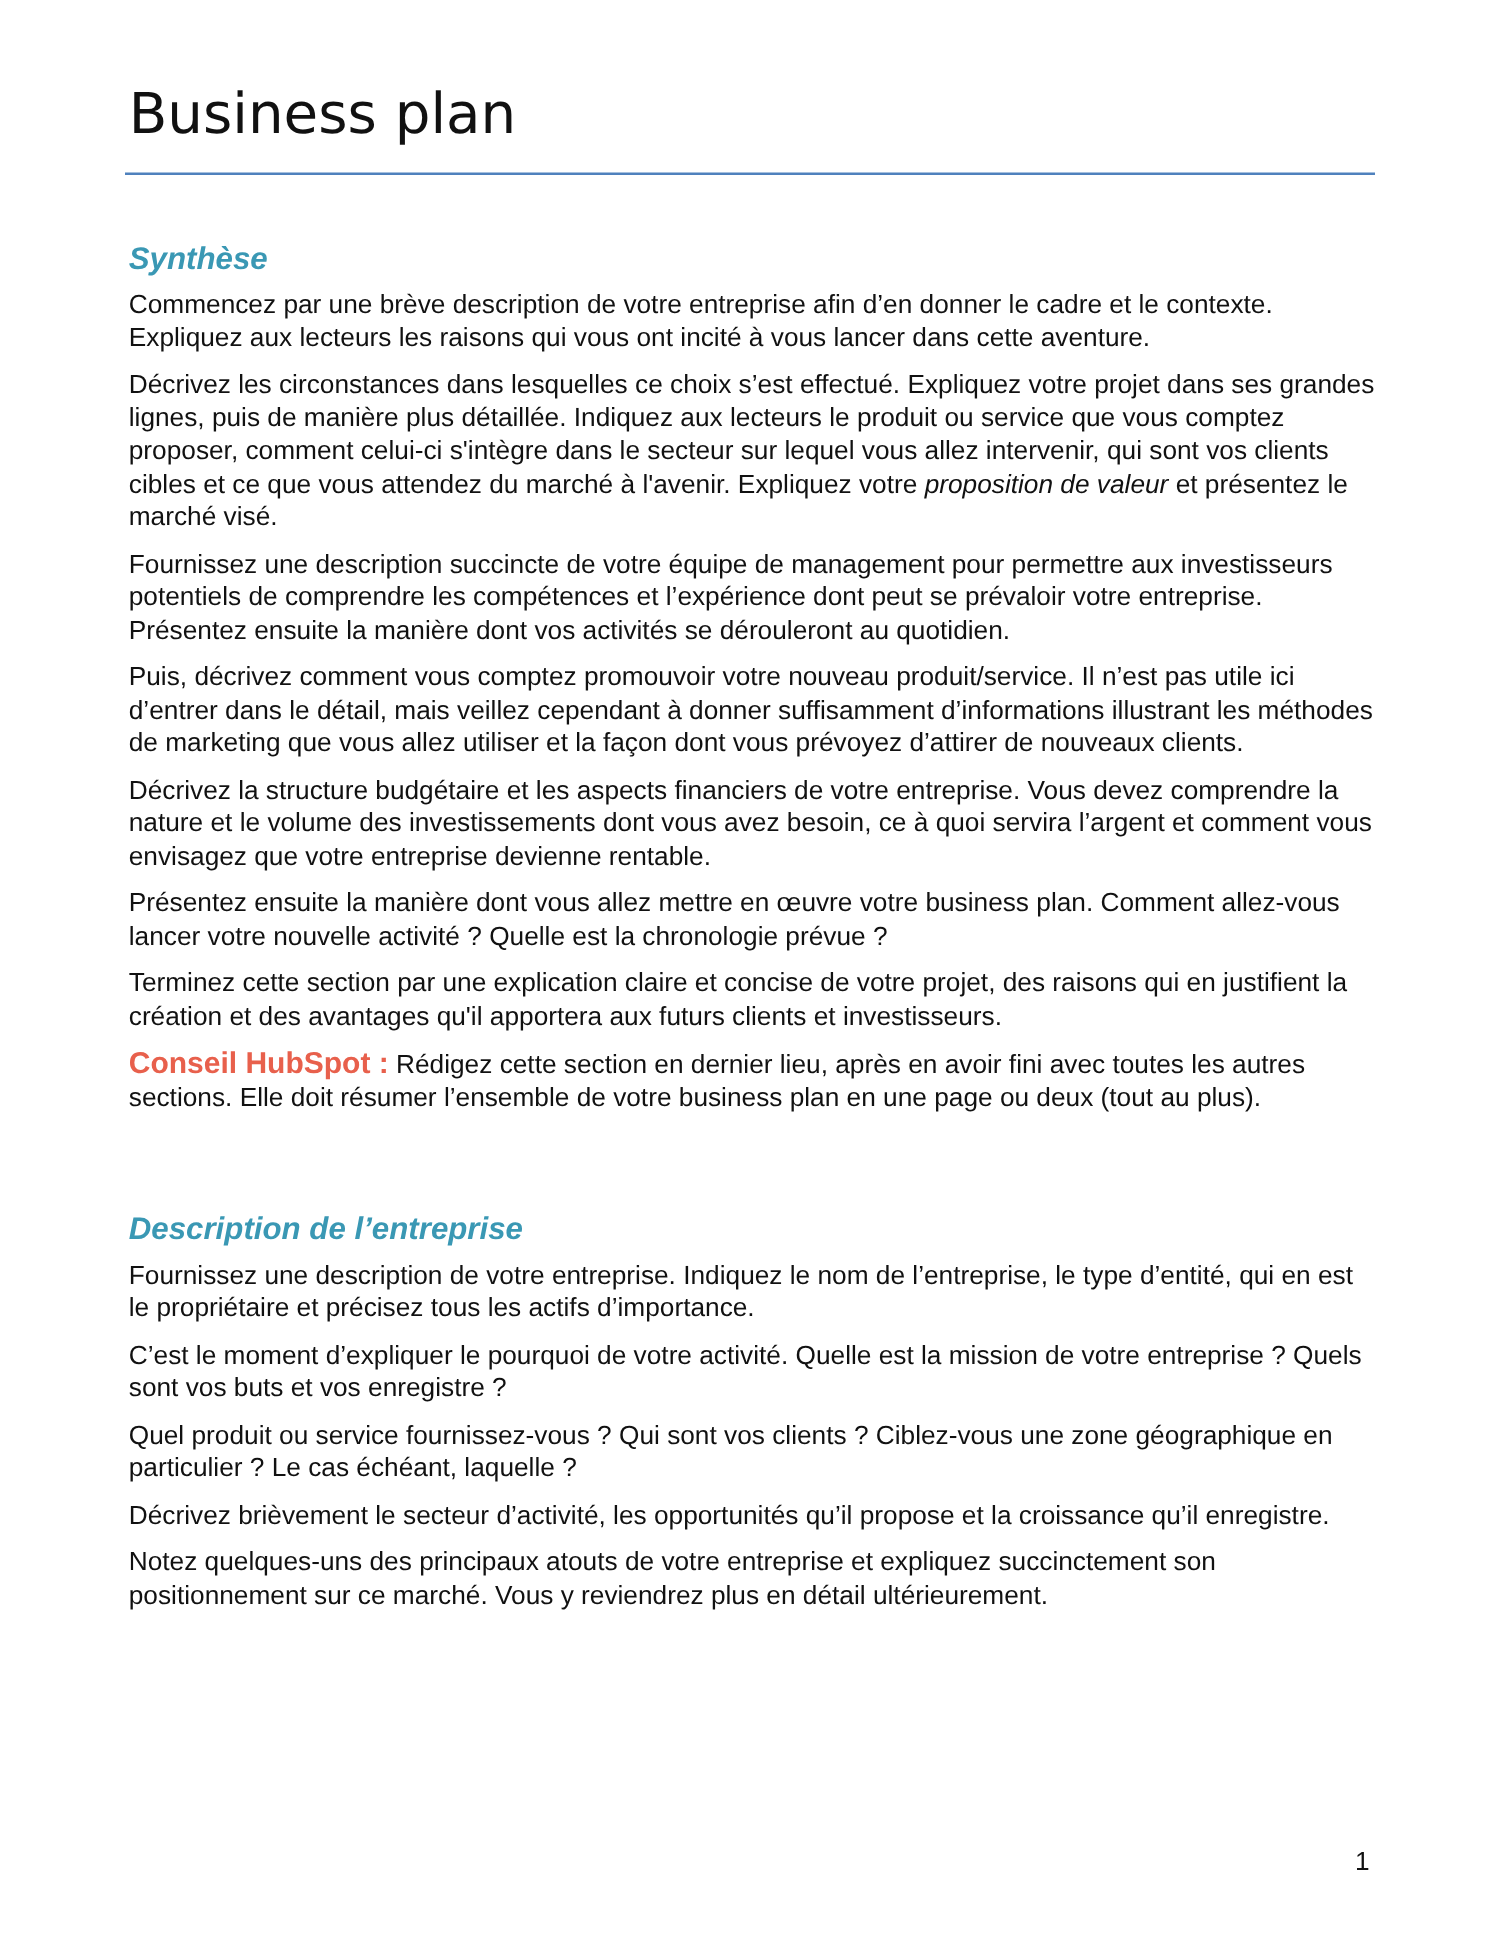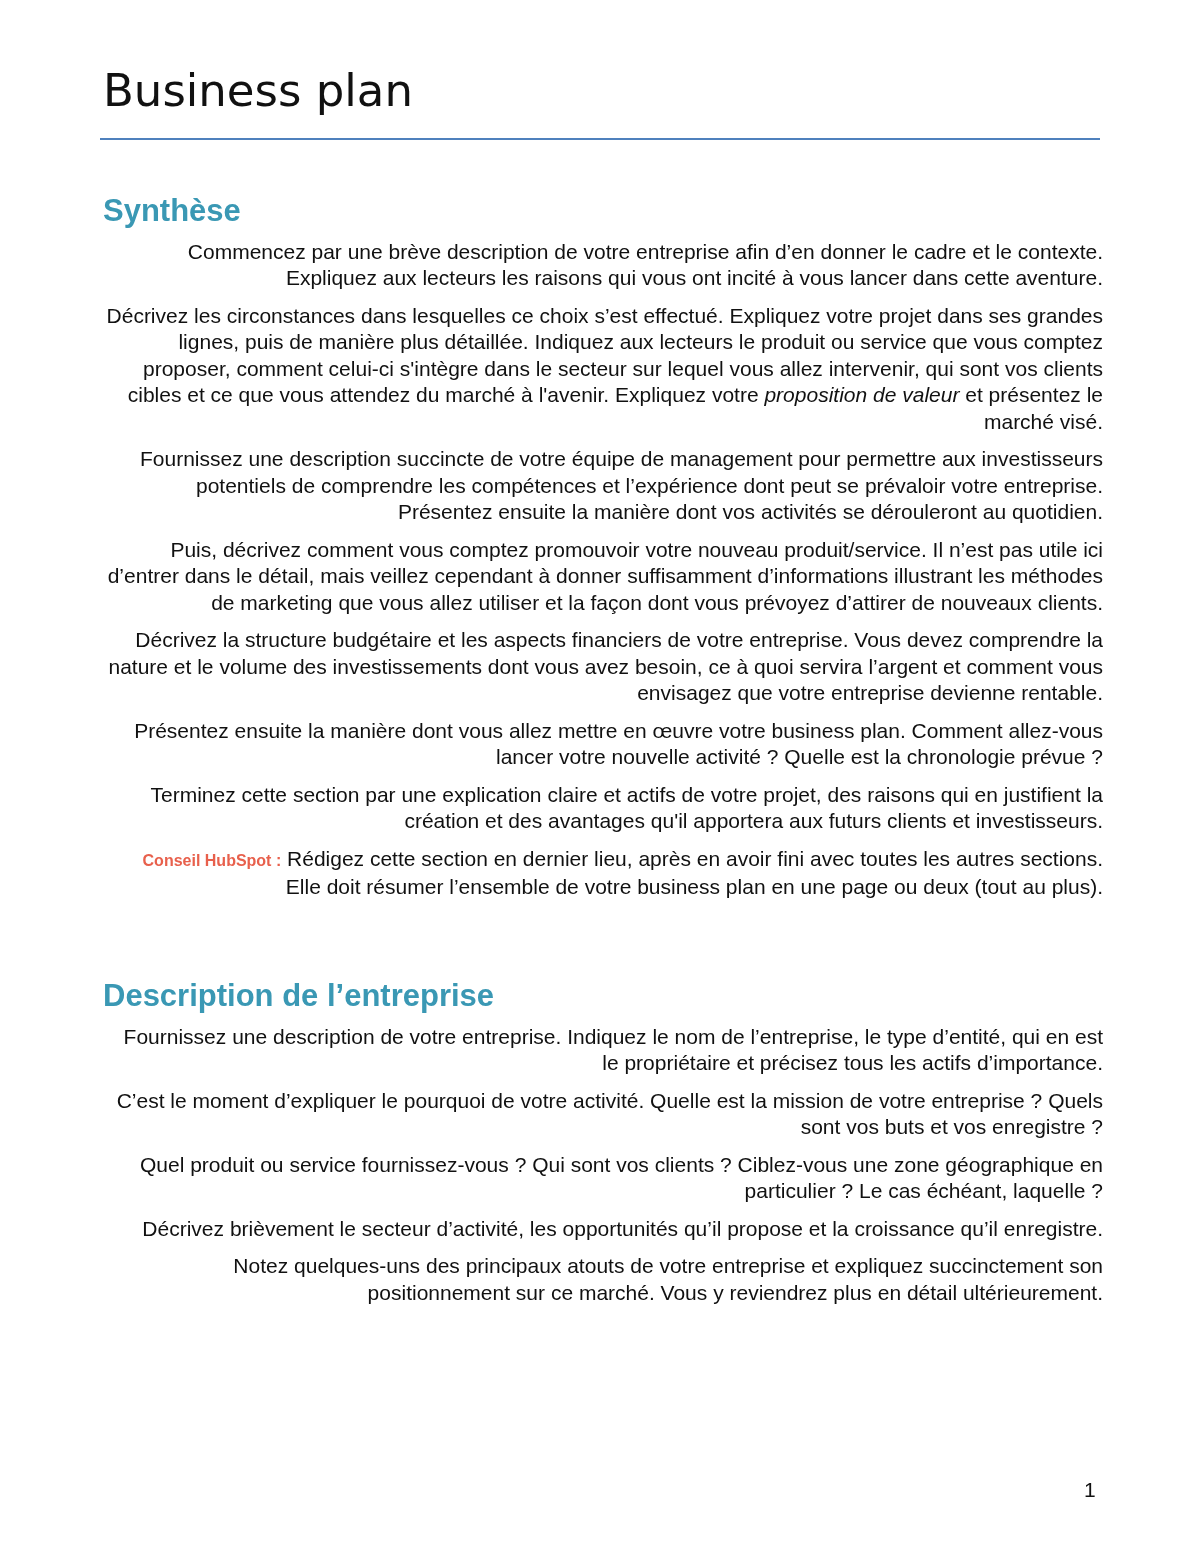--- a/index.html
+++ b/index.html
@@ -6,28 +6,28 @@
   body { width: 1200px; height: 1553px; position: relative; overflow: hidden; }
   .page { position: absolute; left: 0; top: 0; width: 964px; height: 1553px; background: #fff; }
   .title {
     position: absolute; left: 103px; top: 66px;
     font-family: "DejaVu Sans", sans-serif; font-size: 45px; font-weight: normal;
     color: #111; letter-spacing: 0px; margin: 0; line-height: 1.1;
   }
   .title-rule { position: absolute; left: 100px; top: 138px; width: 1000px; height: 0; border-top: 2px solid #4f81bd; }
   .content { position: absolute; left: 103px; top: 192px; width: 1000px; }
   h2 {
-    font-family: "Liberation Sans", sans-serif; font-weight: bold; font-size: 31px;
-    color: #3a98b4; margin: 0 0 8px 0; line-height: 1.25;
+    font-family: "Liberation Sans", sans-serif; font-weight: bold; font-size: 25px;
+    color: #3a98b4; margin: 0 0 8px 0; line-height: 1.25; font-style: italic;
   }
   p {
     font-family: "Liberation Sans", sans-serif; font-size: 21px; color: #111;
-    margin: 0 0 11px 0; line-height: 26.5px; text-align: right;
+    margin: 0 0 11px 0; line-height: 26.5px;
   }
-  .tip-label { color: #e8604c; font-weight: bold; font-size: 16px; }
+  .tip-label { color: #e8604c; font-weight: bold; font-size: 24px; }
   .section2 { margin-top: 76px; }
   .page-number {
     position: absolute; left: 1084px; top: 1478px;
     font-family: "Liberation Sans", sans-serif; font-size: 21px; color: #111;
   }
 </style>
 </head>
 <body>
 
 <div class="page">
@@ -36,21 +36,21 @@
 
   <div class="content">
     <section>
       <h2>Synthèse</h2>
       <p>Commencez par une brève description de votre entreprise afin d’en donner le cadre et le contexte. Expliquez aux lecteurs les raisons qui vous ont incité à vous lancer dans cette aventure.</p>
       <p><span>Décrivez les circonstances dans lesquelles ce choix s’est effectué. Expliquez votre projet dans ses grandes lignes, puis de manière plus détaillée. Indiquez aux lecteurs le produit ou service que vous comptez proposer, comment celui-ci s'intègre dans le secteur sur lequel vous allez intervenir, qui sont vos clients cibles et ce que vous attendez du marché à l'avenir. Expliquez votre </span><em>proposition de valeur</em><span> et présentez le marché visé.</span></p>
       <p>Fournissez une description succincte de votre équipe de management pour permettre aux investisseurs potentiels de comprendre les compétences et l’expérience dont peut se prévaloir votre entreprise. Présentez ensuite la manière dont vos activités se dérouleront au quotidien.</p>
       <p>Puis, décrivez comment vous comptez promouvoir votre nouveau produit/service. Il n’est pas utile ici d’entrer dans le détail, mais veillez cependant à donner suffisamment d’informations illustrant les méthodes de marketing que vous allez utiliser et la façon dont vous prévoyez d’attirer de nouveaux clients.</p>
       <p>Décrivez la structure budgétaire et les aspects financiers de votre entreprise. Vous devez comprendre la nature et le volume des investissements dont vous avez besoin, ce à quoi servira l’argent et comment vous envisagez que votre entreprise devienne rentable.</p>
       <p>Présentez ensuite la manière dont vous allez mettre en œuvre votre business plan. Comment allez-vous lancer votre nouvelle activité ? Quelle est la chronologie prévue ?</p>
-      <p>Terminez cette section par une explication claire et actifs de votre projet, des raisons qui en justifient la création et des avantages qu'il apportera aux futurs clients et investisseurs.</p>
+      <p>Terminez cette section par une explication claire et concise de votre projet, des raisons qui en justifient la création et des avantages qu'il apportera aux futurs clients et investisseurs.</p>
       <p><span class="tip-label">Conseil HubSpot :</span><span> Rédigez cette section en dernier lieu, après en avoir fini avec toutes les autres sections. Elle doit résumer l’ensemble de votre business plan en une page ou deux (tout au plus).</span></p>
     </section>
 
     <section class="section2">
       <h2>Description de l’entreprise</h2>
       <p>Fournissez une description de votre entreprise. Indiquez le nom de l’entreprise, le type d’entité, qui en est le propriétaire et précisez tous les actifs d’importance.</p>
       <p>C’est le moment d’expliquer le pourquoi de votre activité. Quelle est la mission de votre entreprise ? Quels sont vos buts et vos enregistre ?</p>
       <p>Quel produit ou service fournissez-vous ? Qui sont vos clients ? Ciblez-vous une zone géographique en particulier ? Le cas échéant, laquelle ?</p>
       <p>Décrivez brièvement le secteur d’activité, les opportunités qu’il propose et la croissance qu’il enregistre.</p>
       <p>Notez quelques-uns des principaux atouts de votre entreprise et expliquez succinctement son positionnement sur ce marché. Vous y reviendrez plus en détail ultérieurement.</p>

